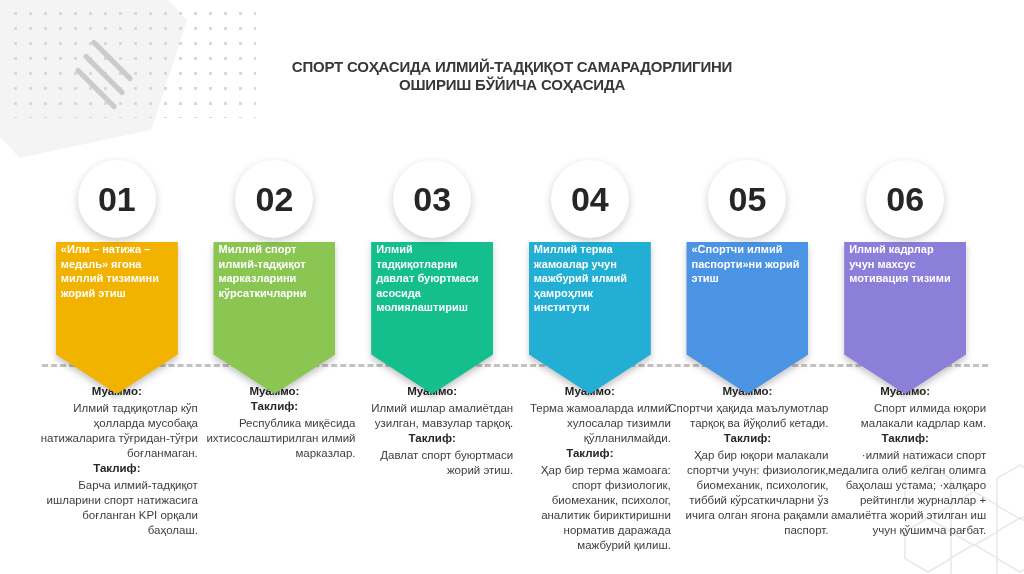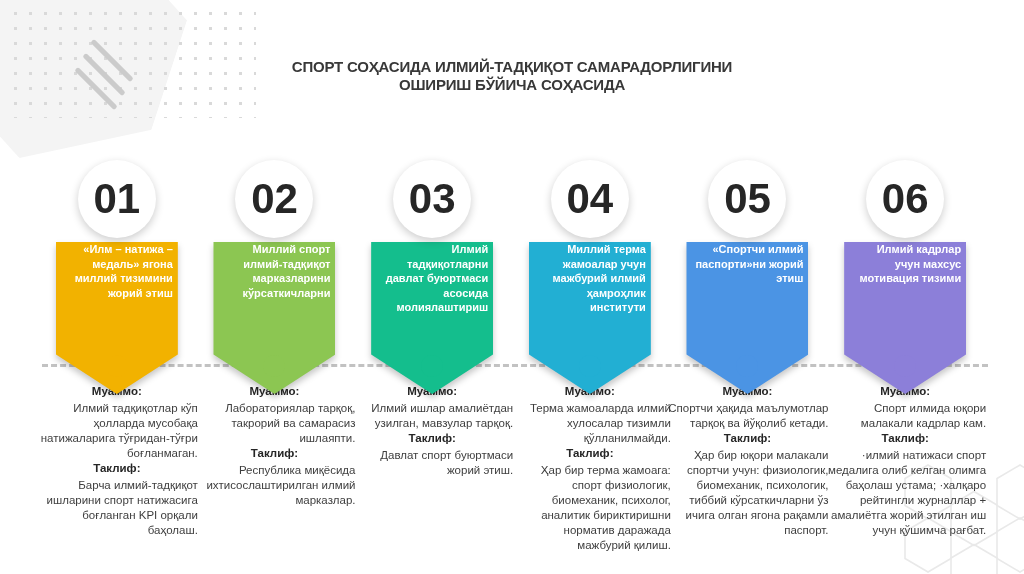--- a/index.html
+++ b/index.html
@@ -39,33 +39,33 @@
   .cols{
     position:absolute;left:38px;top:160px;width:946px;height:414px;
     display:grid;grid-template-columns:repeat(6,1fr);z-index:1;
   }
   .col{position:relative;}
   .num-circle{
     position:absolute;top:0;left:50%;transform:translateX(-50%);
     width:78px;height:78px;border-radius:50%;background:#fff;
     box-shadow:0 3px 8px rgba(0,0,0,.20);
     display:flex;align-items:center;justify-content:center;
-    font-size:42px;font-weight:bold;color:#262626;z-index:3;
+    font-size:34px;font-weight:bold;color:#262626;z-index:3;
   }
   .banner-wrap{
     position:absolute;top:32px;left:50%;transform:translateX(-50%);
     filter:drop-shadow(0 4px 3px rgba(0,0,0,.22));z-index:2;
   }
   .banner{
     width:122px;height:152px;background:var(--accent,#999);
     clip-path:polygon(0 0,100% 0,100% 74%,50% 100%,0 74%);
   }
   .banner-text{
     margin-top:50px;padding:0 5px;color:#fff;font-weight:bold;
-    font-size:11px;line-height:1.32;text-align:right;
+    font-size:11px;line-height:1.32;text-align:left;
   }
   .dot{
     position:absolute;top:195px;left:50%;transform:translateX(-50%);
     width:22px;height:22px;border-radius:50%;background:var(--accent,#999);z-index:2;
   }
   .texts{
     position:absolute;top:224px;left:50%;transform:translateX(-50%);
     width:162px;text-align:center;
   }
   .sec-label{font-weight:bold;font-size:11.5px;color:#262626;line-height:1.3;}
@@ -121,21 +121,20 @@
     <div class="col" style="--accent: #8CC652;">
       <div class="num-circle">02</div>
       <div class="banner-wrap">
         <div class="banner">
             <div class="banner-text">Миллий спорт илмий-тадқиқот марказларини кўрсаткичларни</div>
           </div>
       </div>
       <div class="dot"></div>
       <div class="texts">
         <div class="sec-label">Муаммо:</div>
-        <div class="sec-text">Лабораториялар тарқоқ, такрорий ва самарасиз ишлаяпти.</div>
         <div class="sec-label proposal">Таклиф:</div>
         <div class="sec-text">Республика миқёсида ихтисослаштирилган илмий марказлар.</div>
       </div>
     </div>
 
     <div class="col" style="--accent: #14BE8D;">
       <div class="num-circle">03</div>
       <div class="banner-wrap">
         <div class="banner">
             <div class="banner-text">Илмий тадқиқотларни давлат буюртмаси асосида молиялаштириш</div>

